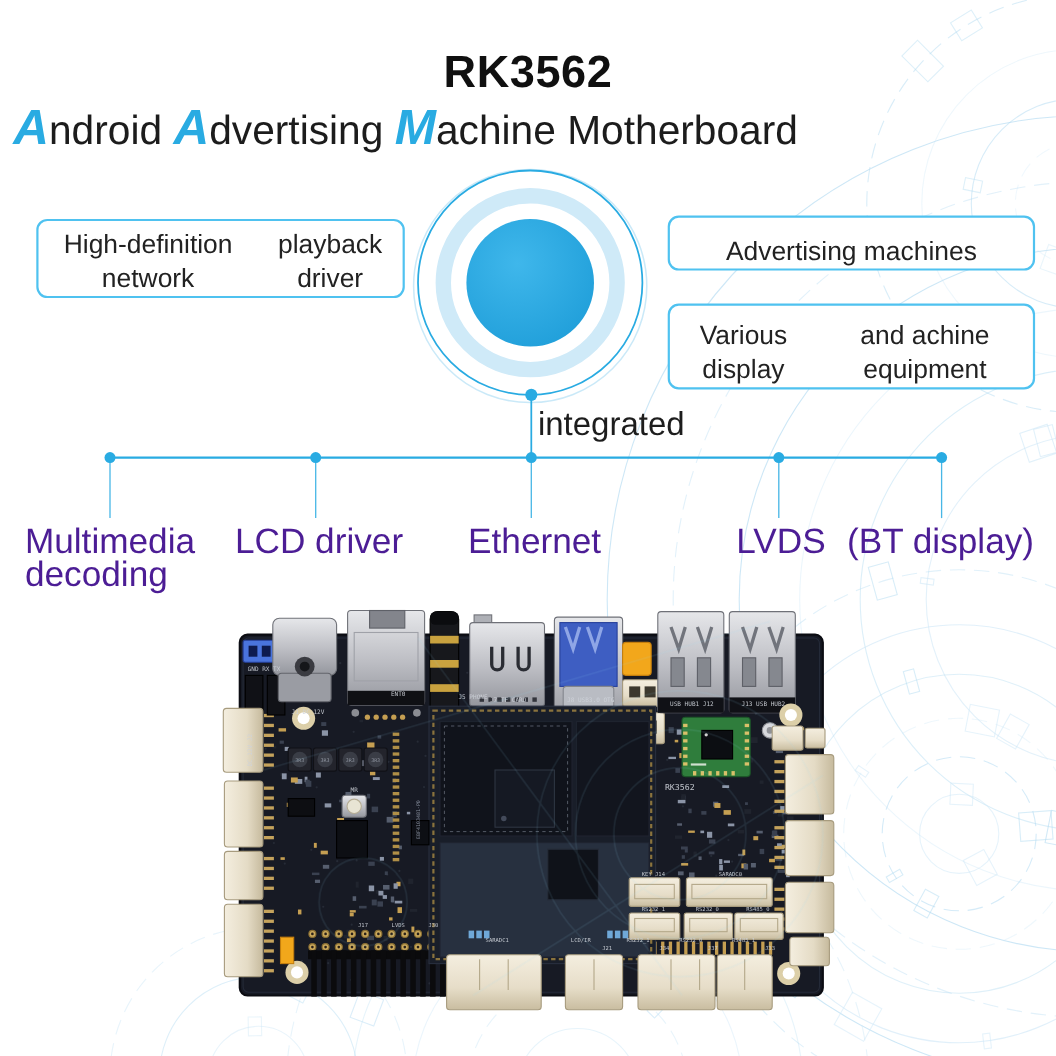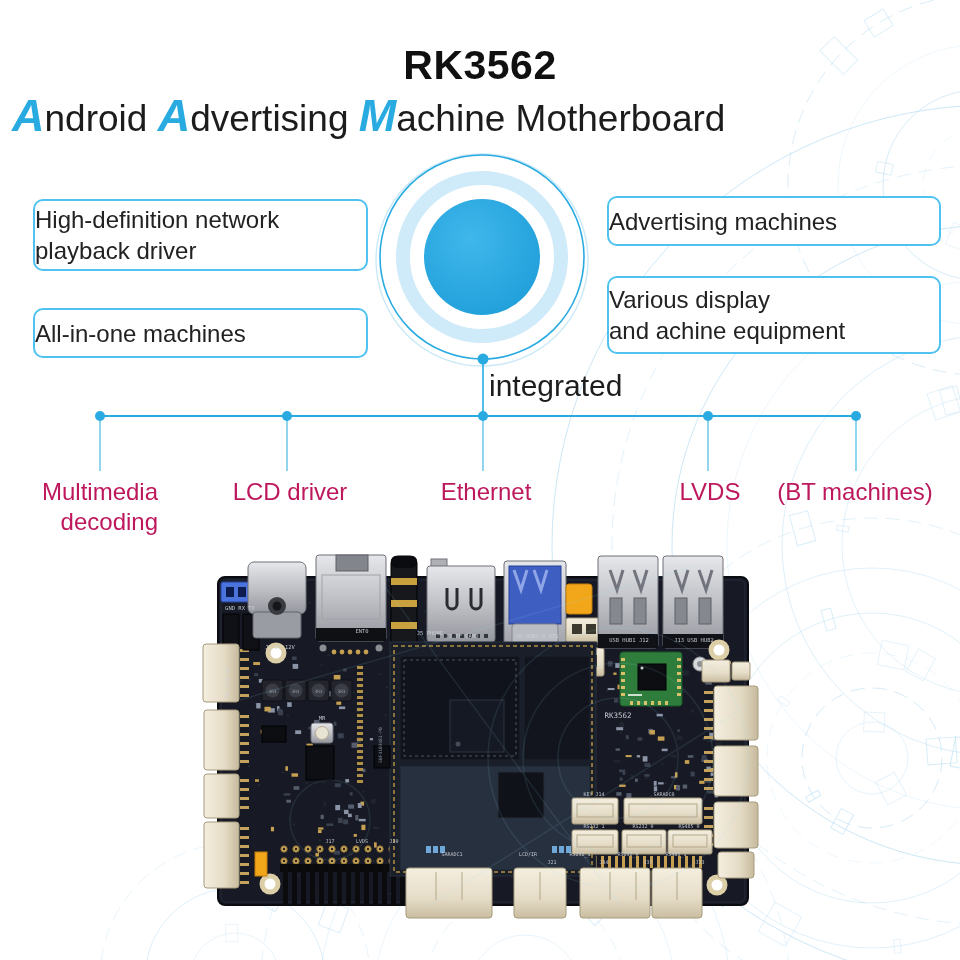--- a/index.html
+++ b/index.html
@@ -7,29 +7,29 @@
          font-family:"Liberation Sans",sans-serif;color:#1d1d1d}
   .layer{position:absolute;left:0;top:0}
   
   .title{position:absolute;top:42px;left:0;width:100%;text-align:center;margin:0;
          font-size:41px;font-weight:700;color:#101010;letter-spacing:.5px}
   .subtitle{position:absolute;top:90px;left:12px;width:100%;text-align:left;margin:0;
             font-size:37px;font-weight:400;color:#1c1c1c;white-space:pre-wrap}
   .accent{color:var(--accent);font-weight:700;font-style:italic;font-size:45px}
   
   .feature{position:absolute;border:2px solid var(--box_border);border-radius:10px;background:#fff;
-           display:flex;flex-direction:column;justify-content:center;align-items:flex-start;
+           display:flex;flex-direction:row;justify-content:center;align-items:flex-end;
            font-size:24px;line-height:31px;color:#222;text-align:center}
   #f-tl{left:33px;top:199px;width:331px;height:68px}
   #f-bl{left:33px;top:308px;width:331px;height:46px}
   #f-tr{left:607px;top:196px;width:330px;height:46px}
   #f-br{left:607px;top:276px;width:330px;height:74px}
   
-  .dlabel{position:absolute;top:477px;transform:translateX(-50%);text-align:right;
-          font-size:24px;line-height:30px;color:#be185d;white-space:nowrap}
+  .dlabel{position:absolute;top:477px;transform:translateX(-50%);text-align:left;
+          font-size:32px;line-height:30px;color:#4c1d95;white-space:nowrap}
   #integrated{position:absolute;left:489px;top:369px;font-size:30px;color:#1d1d1d}
   svg text{font-family:"DejaVu Sans Mono","Liberation Mono",monospace}
 </style>
 </head>
 <body>
 
 <div class="stage">
 
   <svg id="bg-svg" class="layer" width="960" height="960" viewBox="0 0 960 960">
       <g>
@@ -140,23 +140,20 @@
         <rect x="867.745794333402" y="14.230320773721843" width="19.226487159729004" height="22.21863416065935" fill="none" stroke="#b5dcf2" opacity="0.44000000000000006" transform="rotate(238.03306981793392 877.3590379132665 23.843564353586345)"></rect>
       </g>
     </svg>
 
   <h1 class="title">RK3562</h1>
   <h2 class="subtitle"><span class="accent">A</span><span>ndroid </span><span class="accent">A</span><span>dvertising </span><span class="accent">M</span><span>achine Motherboard</span></h2>
 
   <div class="feature" id="f-tl">
     <div>High-definition network</div>
     <div>playback driver</div>
-  </div>
-  <div class="feature" id="f-bl">
-    <div>All-in-one machines</div>
   </div>
   <div class="feature" id="f-tr">
     <div>Advertising machines</div>
   </div>
   <div class="feature" id="f-br">
     <div>Various display</div>
     <div>and achine equipment</div>
   </div>
 
   <svg class="layer" width="960" height="560" viewBox="0 0 960 560">
@@ -198,21 +195,21 @@
   <div class="dlabel" style="left:290px">
     <div>LCD driver</div>
   </div>
   <div class="dlabel" style="left:486px">
     <div>Ethernet</div>
   </div>
   <div class="dlabel" style="left:710px">
     <div>LVDS</div>
   </div>
   <div class="dlabel" style="left:855px">
-    <div>(BT machines)</div>
+    <div>(BT display)</div>
   </div>
 
   <svg id="pcb-svg" class="layer" style="top:540px" width="960" height="420" viewBox="0 540 960 420">
     <defs>
       <linearGradient id="silverV" x1="0" y1="0" x2="0" y2="1">
         <stop offset="0%" stop-color="#e6e7ea"></stop>
           <stop offset="55%" stop-color="#bcbdc3"></stop>
         <stop offset="100%" stop-color="#94969d"></stop>
       </linearGradient>
       <linearGradient id="creamG" x1="0" y1="0" x2="0" y2="1">

